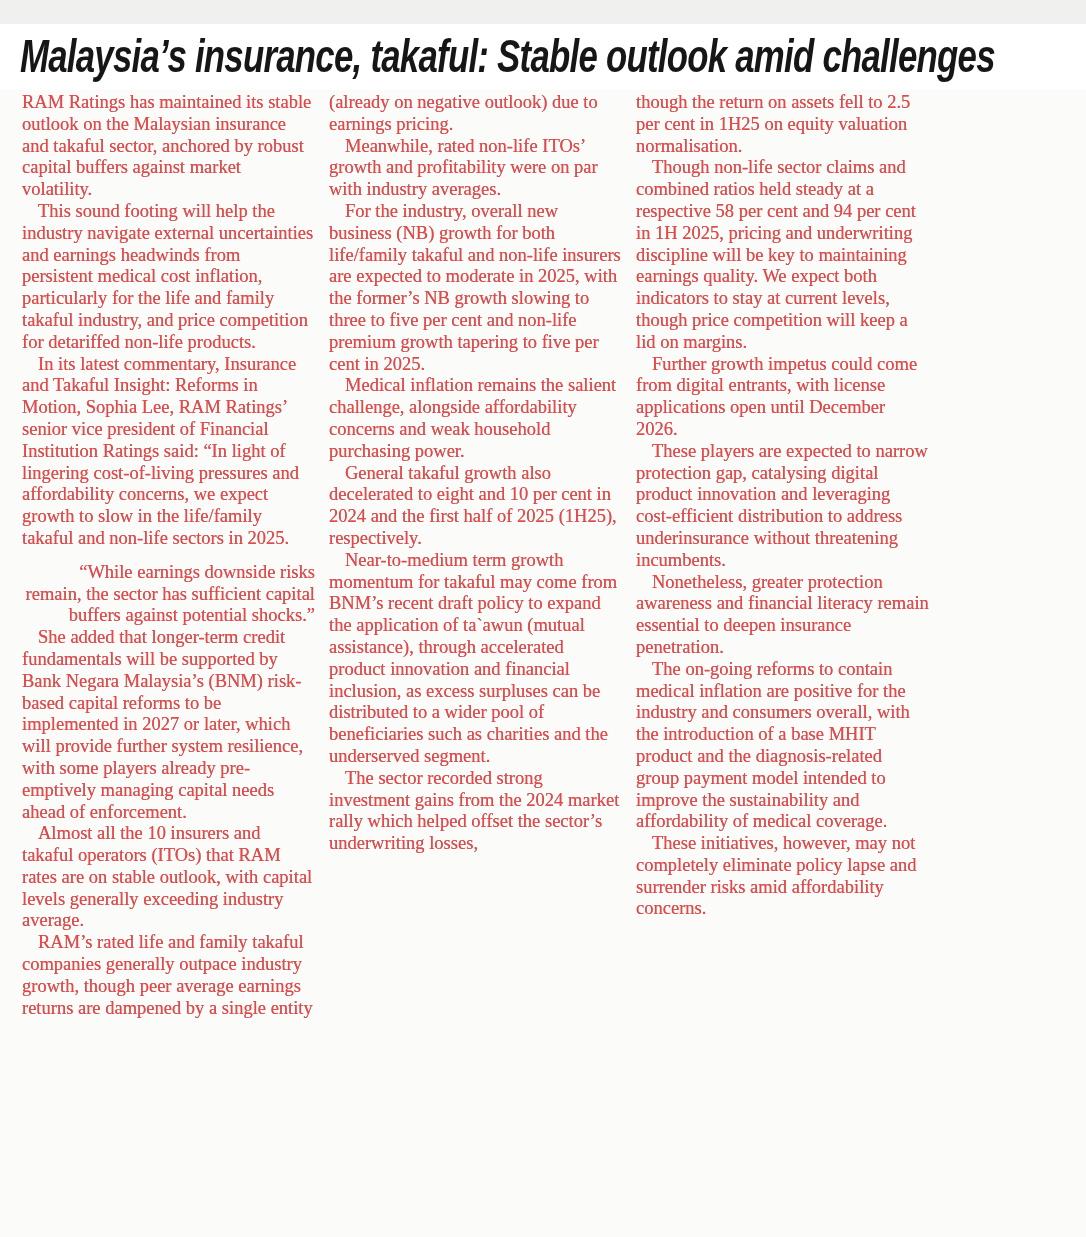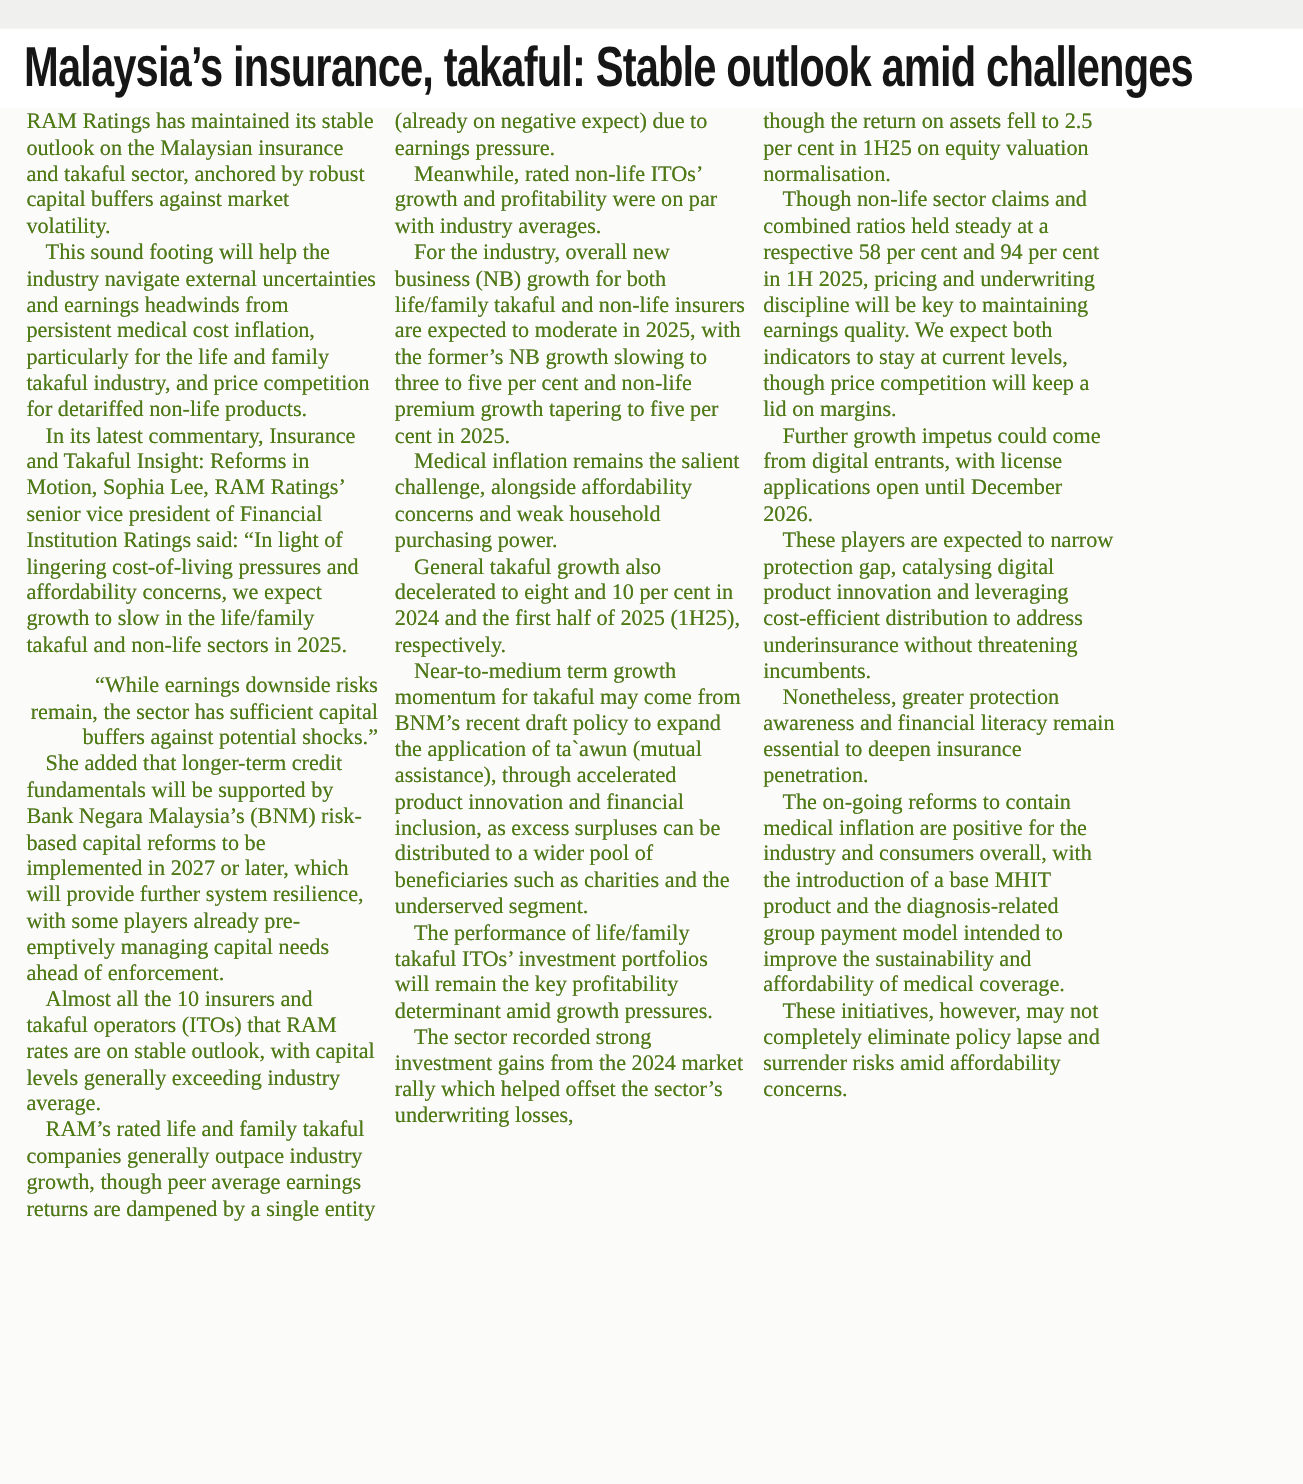--- a/index.html
+++ b/index.html
@@ -29,39 +29,40 @@
   }
   .headline {
     margin: 0;
     font-family: "Liberation Sans", sans-serif;
     font-weight: 700;
     font-size: 47px;
     line-height: 52px;
     letter-spacing: -1px;
     color: #161616;
     white-space: nowrap;
+    font-style: italic;
   }
   .headline-inner {
     display: inline-block;
     transform: scaleX(0.74);
     transform-origin: 0 50%;
   }
   .columns {
     display: flex;
     gap: 14px;
     width: 907px;
     margin-left: 22px;
     margin-top: 2px;
   }
   .col {
     width: 293px;
     flex: 0 0 293px;
     font-size: 18.5px;
     line-height: 21.8px;
-    color: #4d7c0f;
+    color: #ef4444;
     text-shadow: 0 0 0.5px rgba(45,45,45,0.55);
     text-align: left;
   }
   .col p {
     margin: 0;
     text-indent: 0;
   }
   .col p.indent {
     text-indent: 16px;
   }
@@ -87,27 +88,26 @@
       <p>RAM Ratings has maintained its stable outlook on the Malaysian insurance and takaful sector, anchored by robust capital buffers against market volatility.</p>
       <p class="indent">This sound footing will help the industry navigate external uncertainties and earnings headwinds from persistent medical cost inflation, particularly for the life and family takaful industry, and price competition for detariffed non-life products.</p>
       <p class="indent">In its latest commentary, Insurance and Takaful Insight: Reforms in Motion, Sophia Lee, RAM Ratings’ senior vice president of Financial Institution Ratings said: “In light of lingering cost-of-living pressures and affordability concerns, we expect growth to slow in the life/family takaful and non-life sectors in 2025.</p>
       <p class="indent gap-before">“While earnings downside risks remain, the sector has sufficient capital buffers against potential shocks.”</p>
       <p class="indent">She added that longer-term credit fundamentals will be supported by Bank Negara Malaysia’s (BNM) risk-based capital reforms to be implemented in 2027 or later, which will provide further system resilience, with some players already pre-emptively managing capital needs ahead of enforcement.</p>
       <p class="indent">Almost all the 10 insurers and takaful operators (ITOs) that RAM rates are on stable outlook, with capital levels generally exceeding industry average.</p>
       <p class="indent">RAM’s rated life and family takaful companies generally outpace industry growth, though peer average earnings returns are dampened by a single entity</p>
     </div>
 
     <div class="col">
-      <p>(already on negative expect) due to earnings pressure.</p>
+      <p>(already on negative outlook) due to earnings pricing.</p>
       <p class="indent">Meanwhile, rated non-life ITOs’ growth and profitability were on par with industry averages.</p>
       <p class="indent">For the industry, overall new business (NB) growth for both life/family takaful and non-life insurers are expected to moderate in 2025, with the former’s NB growth slowing to three to five per cent and non-life premium growth tapering to five per cent in 2025.</p>
       <p class="indent">Medical inflation remains the salient challenge, alongside affordability concerns and weak household purchasing power.</p>
       <p class="indent">General takaful growth also decelerated to eight and 10 per cent in 2024 and the first half of 2025 (1H25), respectively.</p>
       <p class="indent">Near-to-medium term growth momentum for takaful may come from BNM’s recent draft policy to expand the application of ta`awun (mutual assistance), through accelerated product innovation and financial inclusion, as excess surpluses can be distributed to a wider pool of beneficiaries such as charities and the underserved segment.</p>
-      <p class="indent">The performance of life/family takaful ITOs’ investment portfolios will remain the key profitability determinant amid growth pressures.</p>
       <p class="indent">The sector recorded strong investment gains from the 2024 market rally which helped offset the sector’s underwriting losses,</p>
     </div>
 
     <div class="col">
       <p>though the return on assets fell to 2.5 per cent in 1H25 on equity valuation normalisation.</p>
       <p class="indent">Though non-life sector claims and combined ratios held steady at a respective 58 per cent and 94 per cent in 1H 2025, pricing and underwriting discipline will be key to maintaining earnings quality. We expect both indicators to stay at current levels, though price competition will keep a lid on margins.</p>
       <p class="indent">Further growth impetus could come from digital entrants, with license applications open until December 2026.</p>
       <p class="indent">These players are expected to narrow protection gap, catalysing digital product innovation and leveraging cost-efficient distribution to address underinsurance without threatening incumbents.</p>
       <p class="indent">Nonetheless, greater protection awareness and financial literacy remain essential to deepen insurance penetration.</p>
       <p class="indent">The on-going reforms to contain medical inflation are positive for the industry and consumers overall, with the introduction of a base MHIT product and the diagnosis-related group payment model intended to improve the sustainability and affordability of medical coverage.</p>

